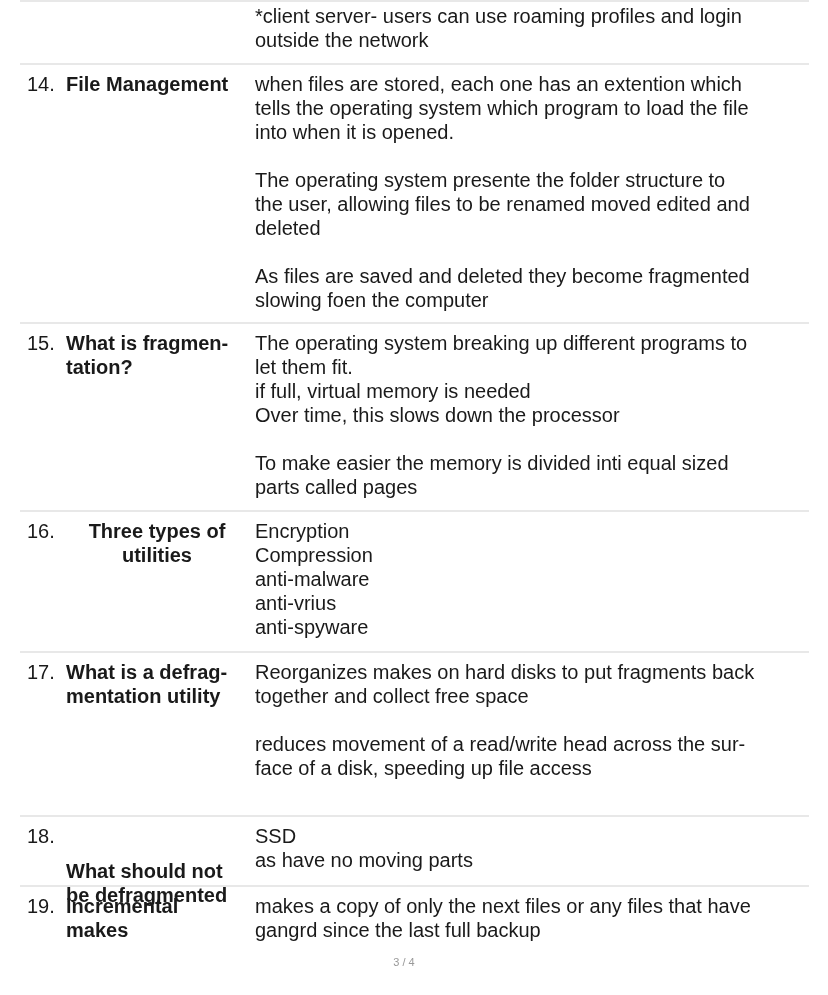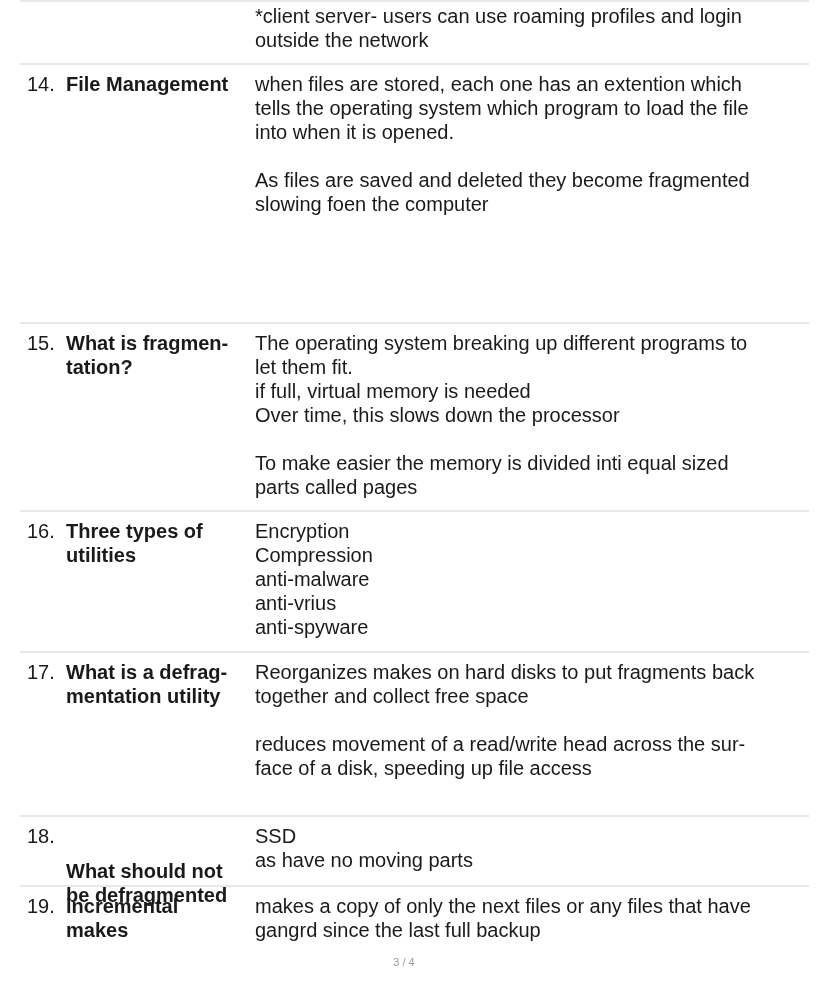--- a/index.html
+++ b/index.html
@@ -45,20 +45,23 @@
 
 <div class="sep" style="top:63px;"></div>
 
 <div class="row" style="top:72px;">
   <div class="num">14.</div>
   <div class="term" style="white-space:pre-line;">File Management</div>
   <div class="def">
     <p>when files are stored, each one has an extention which
 tells the operating system which program to load the file
 into when it is opened.</p>
+    <p>The operating system presente the folder structure to
+the user, allowing files to be renamed moved edited and
+deleted</p>
     <p>As files are saved and deleted they become fragmented
 slowing foen the computer</p>
   </div>
 </div>
 
 <div class="sep" style="top:322px;"></div>
 
 <div class="row" style="top:331px;">
   <div class="num">15.</div>
   <div class="term" style="white-space:pre-line;">What is fragmen-
@@ -70,21 +73,21 @@
 Over time, this slows down the processor</p>
     <p>To make easier the memory is divided inti equal sized
 parts called pages</p>
   </div>
 </div>
 
 <div class="sep" style="top:510px;"></div>
 
 <div class="row" style="top:519px;">
   <div class="num">16.</div>
-  <div class="term" style="white-space:pre-line;">Three types of
+  <div class="term" style="white-space:pre-line;text-align:center;">Three types of
 utilities</div>
   <div class="def">
     <p>Encryption
 Compression
 anti-malware
 anti-vrius
 anti-spyware</p>
   </div>
 </div>
 

